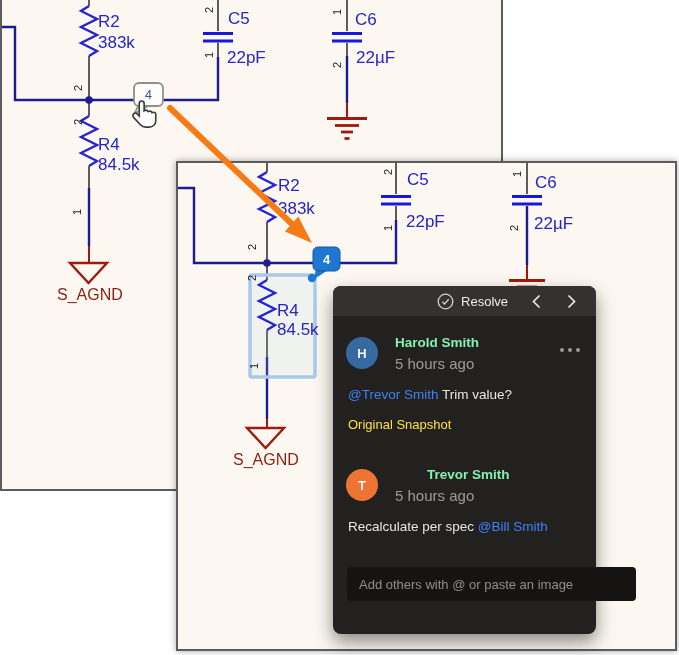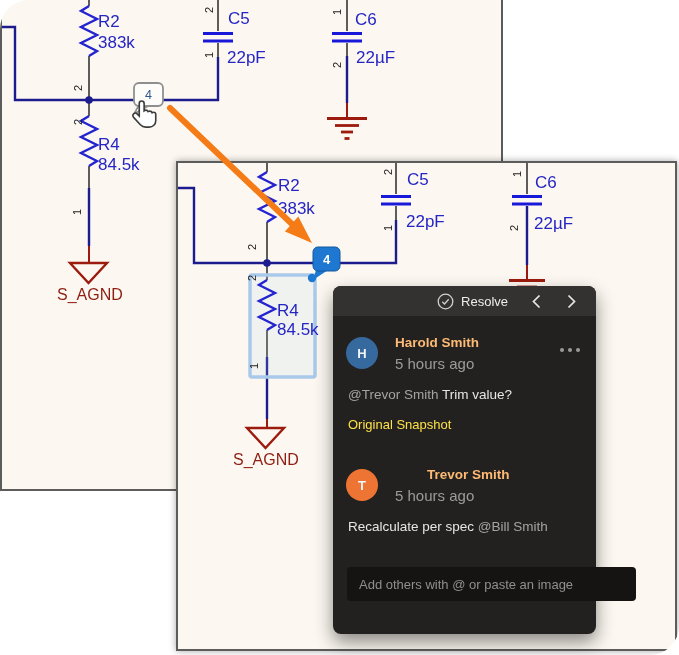--- a/index.html
+++ b/index.html
@@ -1,17 +1,17 @@
 <!DOCTYPE html>
 <html><head>
 <meta charset="utf-8">
 <style>
   html,body{margin:0;padding:0;background:#ffffff;}
   .screen{position:relative;width:679px;height:655px;background:#ffffff;overflow:hidden;
-          font-family:"Liberation Sans",sans-serif;border-radius:29px;}
+          font-family:"Liberation Sans",sans-serif;}
   .sheet{position:absolute;background:#fcf8f1;box-sizing:border-box;border:2px solid #5c5c5c;}
   .sheet1{left:0;top:0;width:503px;height:491px;border-top:none;}
   .sheet2{left:176px;top:161px;width:501px;height:490px;
           box-shadow:0 0 7px rgba(0,0,0,0.35);}
   .sheet svg{display:block;}
   .overlay{position:absolute;left:0;top:0;z-index:40;pointer-events:none;}
 
   
   .panel{position:absolute;left:333px;top:286px;width:263px;height:348px;z-index:30;
          background:#232120;border-radius:8px;box-shadow:0 8px 18px rgba(0,0,0,0.45);
@@ -20,24 +20,24 @@
                 border-radius:8px 8px 0 0;display:flex;align-items:center;
                 justify-content:flex-end;padding-right:18px;gap:0;}
   .resolve-btn{display:flex;align-items:center;gap:7px;color:#ededed;font-size:13px;
                cursor:pointer;background:none;border:none;font-family:inherit;padding:0;}
   .chev{margin-left:22px;cursor:pointer;display:flex;align-items:center;}
   .avatar{position:absolute;width:32px;height:32px;border-radius:50%;
           display:flex;align-items:center;justify-content:center;
           color:#f2f5f8;font-size:13px;font-weight:bold;}
   .avatar-blue{background:#36699e;}
   .avatar-orange{background:#ee7434;}
-  .c-name{position:absolute;left:62px;font-weight:bold;color:#fdba74;font-size:13.5px;}
+  .c-name{position:absolute;left:62px;font-weight:bold;color:#86efac;font-size:13.5px;}
   .c-time{position:absolute;left:62px;color:#9b9b9b;font-size:15px;}
   .c-msg{position:absolute;left:15px;color:#e6e6e6;font-size:13.5px;}
-  .mention{color:#a3a3a3;cursor:pointer;}
+  .mention{color:#3b82f6;cursor:pointer;}
   .c-note{position:absolute;left:15px;color:#fde047;font-size:13px;}
   .dots-menu{position:absolute;right:16px;top:62px;display:flex;gap:4px;cursor:pointer;}
   .dots-menu i{width:4px;height:4px;border-radius:50%;background:#9a9a9a;display:block;}
   .comment-input{position:absolute;left:14px;top:281px;width:289px;height:34px;
                  box-sizing:border-box;background:#151413;border:none;border-radius:4px;
                  color:#a16207;padding:0 12px;font-size:13px;font-family:inherit;outline:none;}
   .comment-input::placeholder{color:#8f8f8f;}
   text{font-family:"Liberation Sans",sans-serif;}
 </style>
 </head>

